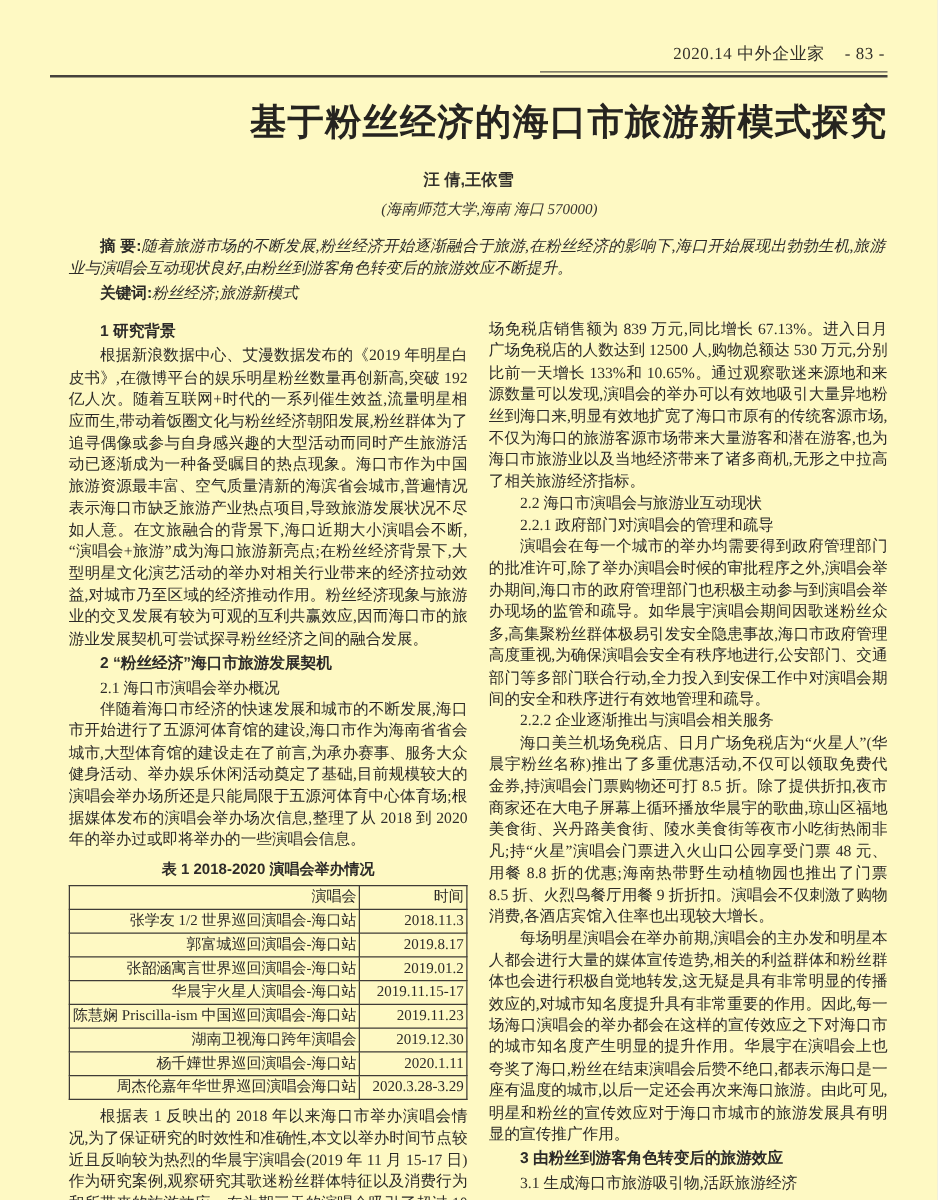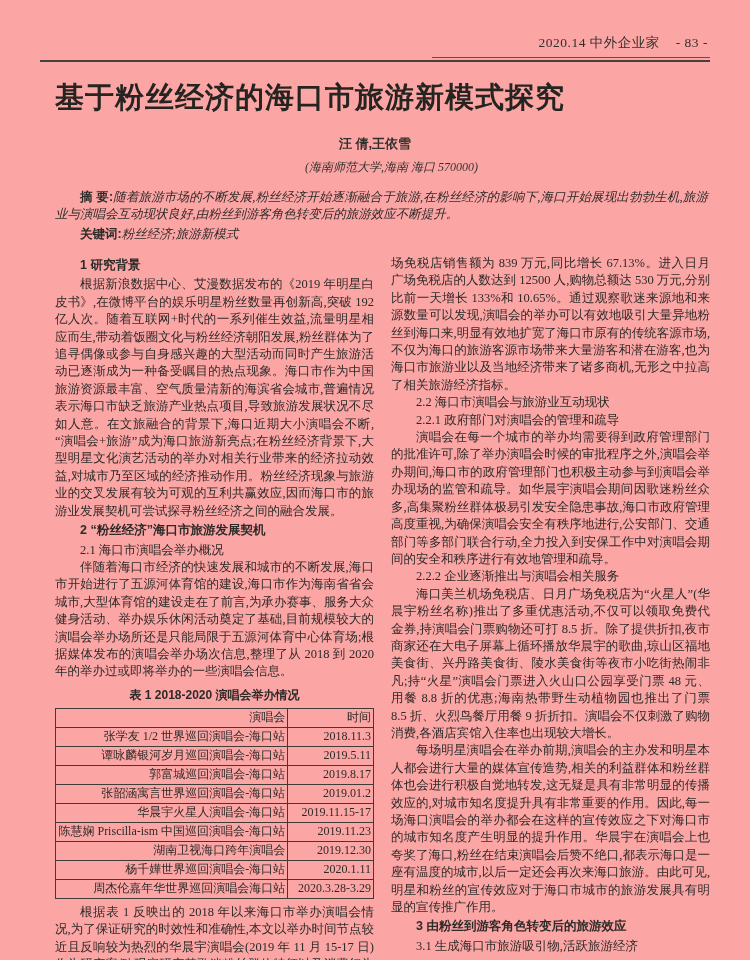--- a/index.html
+++ b/index.html
@@ -1,20 +1,20 @@
 <!DOCTYPE html>
 <html lang="zh"><head>
 <meta charset="utf-8">
 <style>
   html,body{margin:0;padding:0;background:#e9e8e5;}
   .page{
     position:relative;
     width:750px;height:960px;
     margin:0 auto;
-    background:#fca5a5;
+    background:#fef9c3;
     overflow:hidden;
     font-family:"Liberation Serif","DejaVu Serif",serif;
     color:#2d2b28;
     box-sizing:border-box;
   }
   
   .hdr{
     position:relative;
     padding:34px 42px 0 55px;
     text-align:right;
@@ -22,21 +22,21 @@
     letter-spacing:.5px;
     color:#333029;
     height:28px;
   }
   .hdr .pageno{margin-left:16px;}
   .rule-thin{position:absolute;top:57px;left:432px;right:40px;height:1px;background:#57534d;}
   .rule-thick{position:absolute;top:60px;left:40px;right:40px;height:2px;background:#45423c;}
   
   .title{
     margin:16px 40px 0 55px;
-    text-align:left;
+    text-align:right;
     font-family:Liberation Sans, sans-serif;
     font-weight:700;
     font-size:29px;
     letter-spacing:1px;
     color:#262420;
   }
   .authors{
     margin-top:17px;
     text-align:center;
     font-family:"Liberation Sans","DejaVu Sans",sans-serif;
@@ -171,24 +171,20 @@
         <thead>
           <tr>
             <th>演唱会</th>
             <th>时间</th>
           </tr>
         </thead>
         <tbody>
           <tr>
               <td>张学友 1/2 世界巡回演唱会-海口站</td>
               <td>2018.11.3</td>
-            </tr>
-          <tr>
-              <td>谭咏麟银河岁月巡回演唱会-海口站</td>
-              <td>2019.5.11</td>
             </tr>
           <tr>
               <td>郭富城巡回演唱会-海口站</td>
               <td>2019.8.17</td>
             </tr>
           <tr>
               <td>张韶涵寓言世界巡回演唱会-海口站</td>
               <td>2019.01.2</td>
             </tr>
           <tr>

